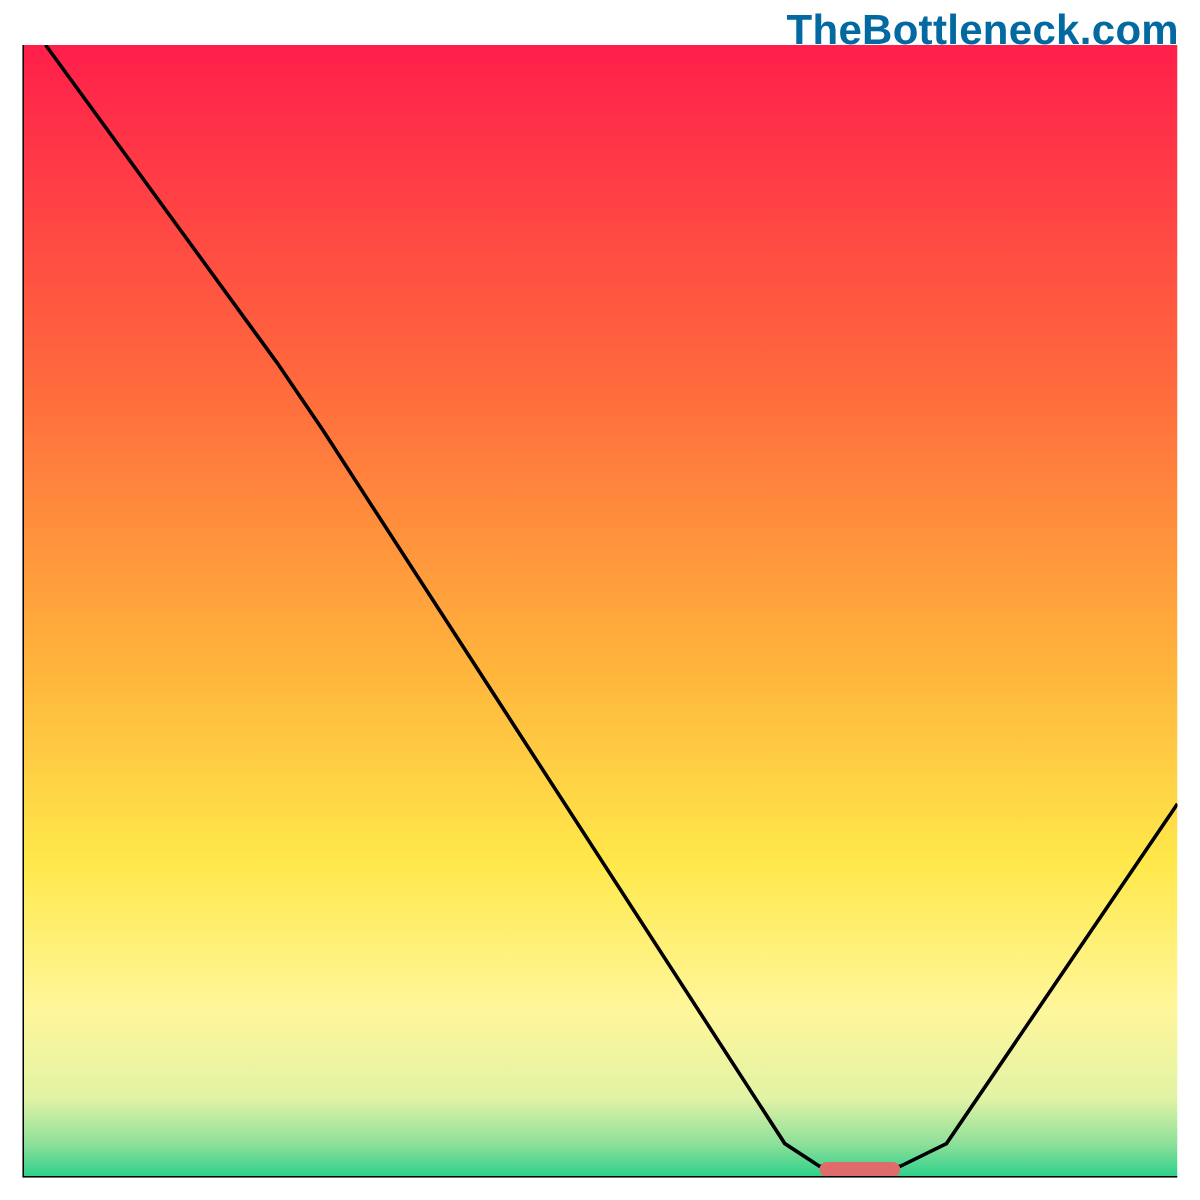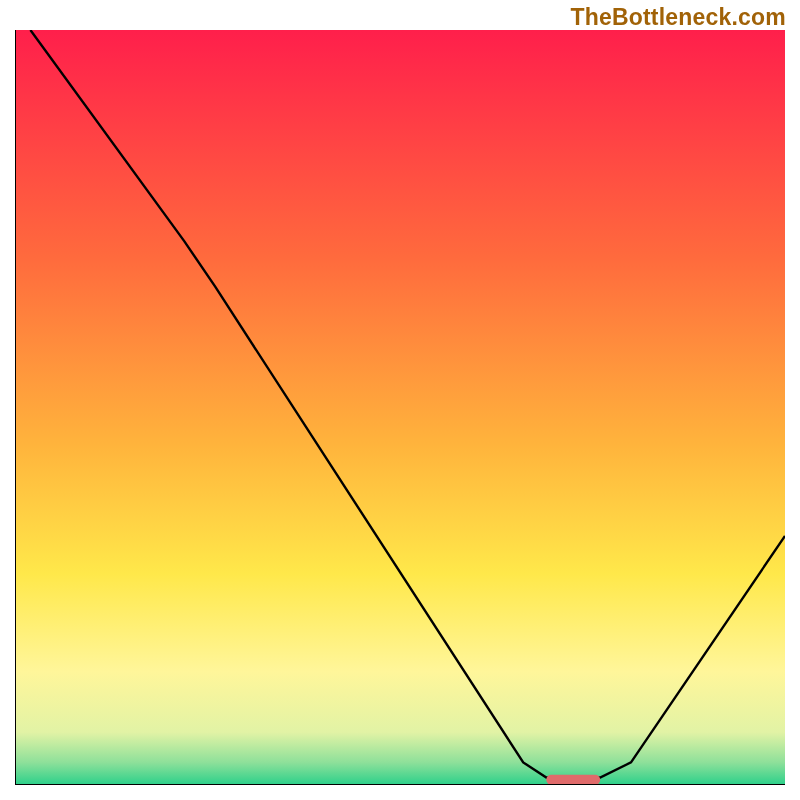--- a/index.html
+++ b/index.html
@@ -8,23 +8,23 @@
     height: 800px;
     background: #ffffff;
     font-family: Arial, Helvetica, sans-serif;
     position: relative;
     overflow: hidden;
   }
   .watermark {
     position: absolute;
     top: 4px;
     right: 14px;
-    font-size: 23px;
+    font-size: 28px;
     font-weight: bold;
-    color: #a16207;
+    color: #0369a1;
     letter-spacing: 0.2px;
     z-index: 5;
   }
   .plot {
     position: absolute;
     left: 15px;
     top: 30px;
     width: 770px;
     height: 755px;
   }

